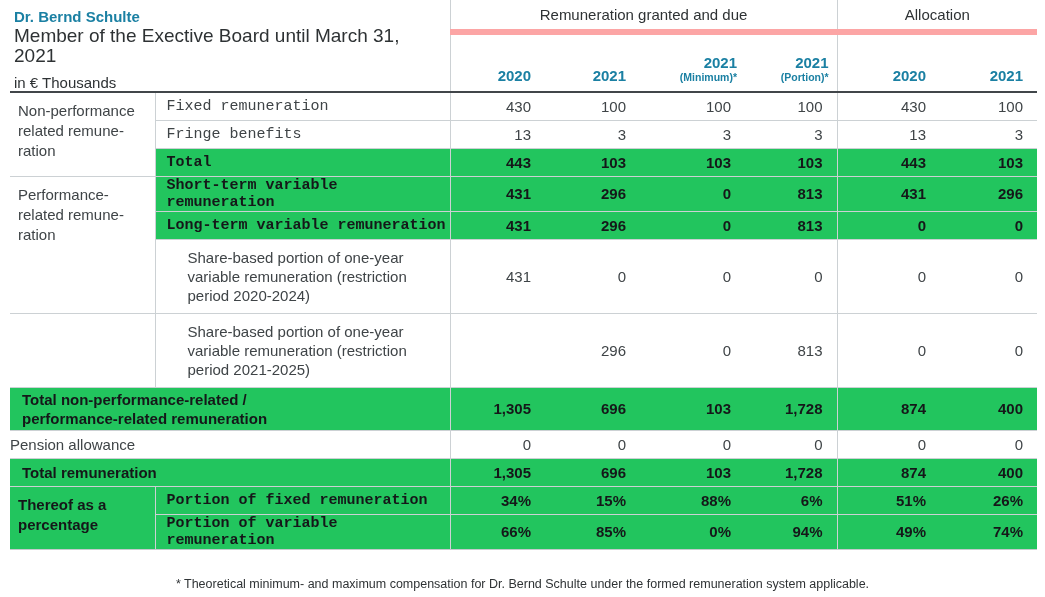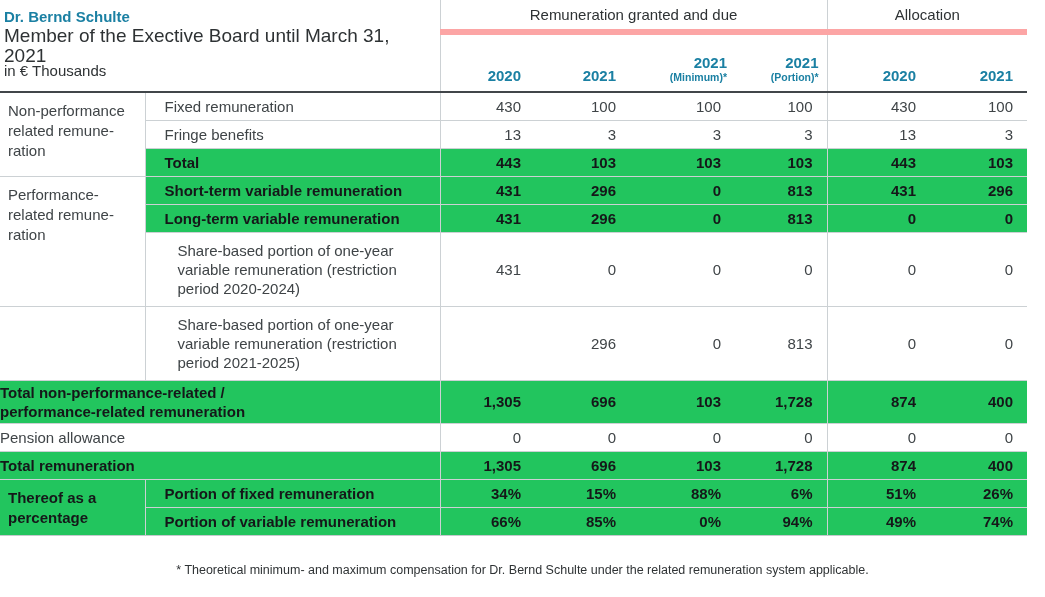--- a/index.html
+++ b/index.html
@@ -1,51 +1,51 @@
 <!DOCTYPE html>
 <html><head>
 <meta charset="utf-8">
 <style>
   html,body{margin:0;padding:0;background:#ffffff;}
   body{width:1045px;height:597px;font-family:"Liberation Sans",sans-serif;
        -webkit-font-smoothing:antialiased;color:#3f4447;}
   .page{position:relative;width:1045px;height:597px;overflow:hidden;}
 
-  table.remu{border-collapse:collapse;table-layout:fixed;margin-left:0;width:1027px;}
+  table.remu{border-collapse:collapse;table-layout:fixed;margin-left:10px;width:1027px;}
   td,th{padding:0;font-size:15px;font-weight:normal;color:#3f4447;vertical-align:middle;}
 
   
   .vsep{border-left:1px solid #ccd1d4;}
   .lsep{border-left:1px solid #ccd1d4;}
 
   
   tr.hdr-groups{height:32px;}
   tr.hdr-years{height:60px;}
   td.title-cell{position:relative;vertical-align:top;padding:7px 6px 0 4px;
                 border-bottom:2px solid #41464a;}
   .person-name{font-weight:bold;font-size:15px;color:#1b80a3;line-height:19px;}
   .person-role{font-size:19px;color:#2e3234;line-height:20px;}
-  .unit-label{position:absolute;left:4px;bottom:12px;font-size:15px;color:#2e3234;}
+  .unit-label{position:absolute;left:4px;bottom:0;font-size:15px;color:#2e3234;}
   td.group-head{text-align:center;color:#2e3234;border-bottom:6px solid #fca5a5;}
   th.year{vertical-align:bottom;text-align:right;padding:0 14px 7px 0;
           color:#1b80a3;font-weight:bold;border-bottom:2px solid #41464a;}
   th.year.minmax{padding-right:8px;}
   .year-main{font-size:15px;line-height:17px;}
   .year-sub{font-size:10.5px;line-height:13px;}
 
   
   tbody td{border-top:1px solid #ccd1d4;}
   tr.r-std{height:28px;}
   tr.r-share1{height:73px;}
   tr.r-share2{height:71px;}
   tr.r-comb{height:43px;}
   .shaded{background:#22c55e;}
-  .bold{font-weight:bold;color:#151719;}
+  .bold{font-weight:bold;color:#151719;padding-left:12px;}
   .num{text-align:right;padding-right:14px;}
-  .lbl{padding-left:19px;}
+  .lbl{padding-left:11px;font-family:Liberation Mono, monospace;}
   .lbl-indent{padding:8px 10px 8px 32px;line-height:19px;}
   .group-cell{vertical-align:top;padding:8px 8px 0 8px;line-height:20px;}
   .fullspan{line-height:19px;}
   .fullspan .wrap{max-width:268px;}
   tbody tr:last-child td{border-bottom:1px solid #c4cacd;}
   td.bb{border-bottom:1px solid #c4cacd;}
 
   .footnote{margin-top:27px;text-align:center;font-size:12.5px;color:#2f3335;}
 </style>
 </head>
@@ -207,14 +207,14 @@
         <td class="num vsep bold shaded">66%</td>
         <td class="num bold shaded">85%</td>
         <td class="num bold shaded">0%</td>
         <td class="num bold shaded">94%</td>
         <td class="num vsep bold shaded">49%</td>
         <td class="num bold shaded">74%</td>
       </tr>
     </tbody>
   </table>
 
-  <div class="footnote">* Theoretical minimum- and maximum compensation for Dr. Bernd Schulte under the related remuneration system applicable.</div>
+  <div class="footnote">* Theoretical minimum- and maximum compensation for Dr. Bernd Schulte under the formed remuneration system applicable.</div>
 </div>
 
 </body></html>

